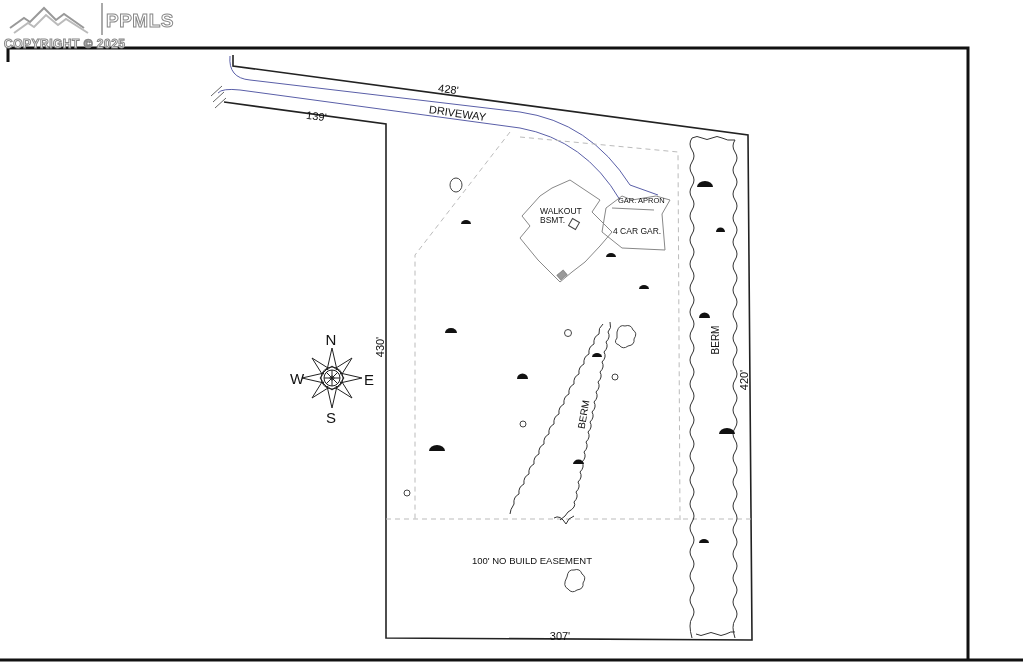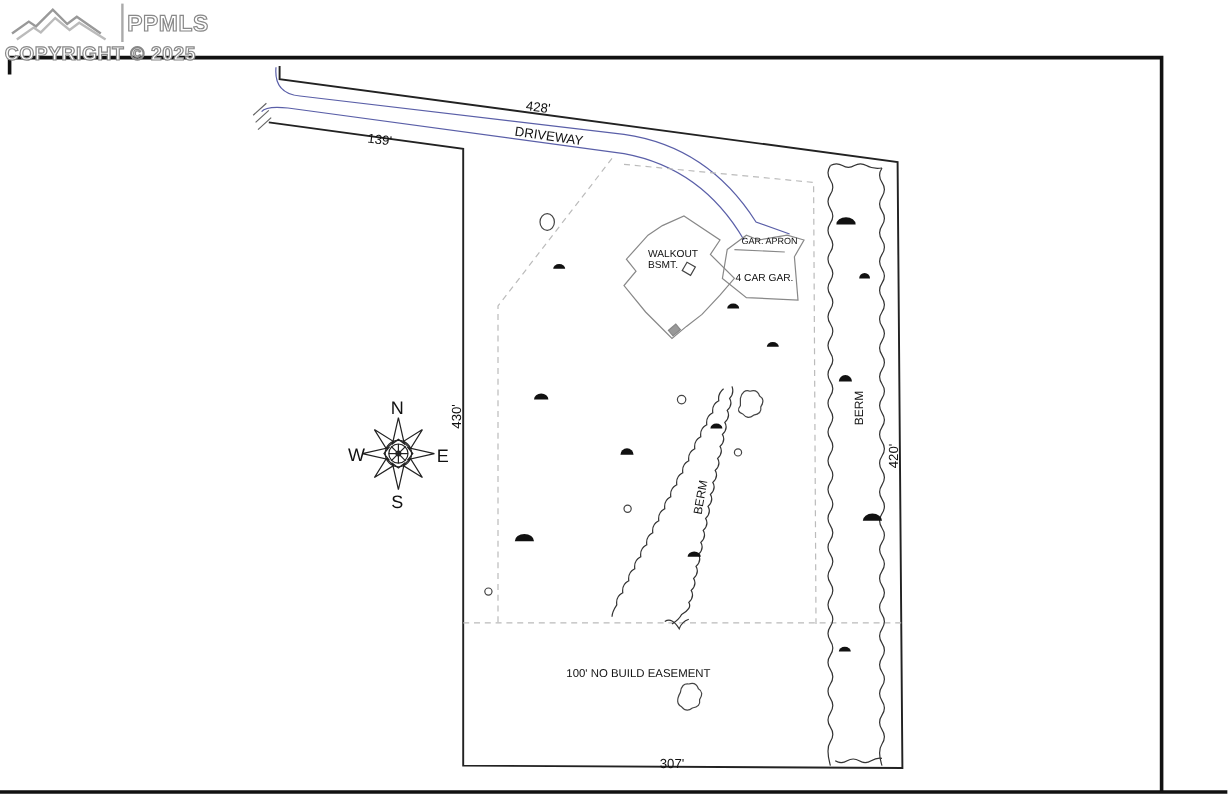--- a/index.html
+++ b/index.html
@@ -3,21 +3,21 @@
 <meta charset="utf-8">
 <style>
   html, body { margin: 0; padding: 0; background: #ffffff; }
   body { width: 1023px; height: 662px; position: relative; overflow: hidden;
          font-family: "Liberation Sans", sans-serif; }
   #stage { position: absolute; left: 0; top: 0; width: 1023px; height: 662px; }
   svg text { font-family: "Liberation Sans", sans-serif; fill: #111; }
   .wm-text { position: absolute; font-family: "Liberation Sans", sans-serif; font-weight: bold;
              color: #fff; -webkit-text-stroke: 1px #888; letter-spacing: 0.5px; }
   #wm-brand { left: 106px; top: 10px; font-size: 19px; }
-  #wm-copy { left: 4px; top: 37px; font-size: 16px; }
+  #wm-copy { left: 4px; top: 37px; font-size: 12px; }
 </style>
 </head>
 <body>
 
 <div id="stage">
 <svg width="1023" height="662" viewBox="0 0 1023 662" xmlns="http://www.w3.org/2000/svg">
 
   <g>
     <polyline points="8,62 8,48 968,48 968,660" fill="none" stroke="#111" stroke-width="3"></polyline>
     <line x1="0" y1="660" x2="1023" y2="660" stroke="#111" stroke-width="3"></line>

